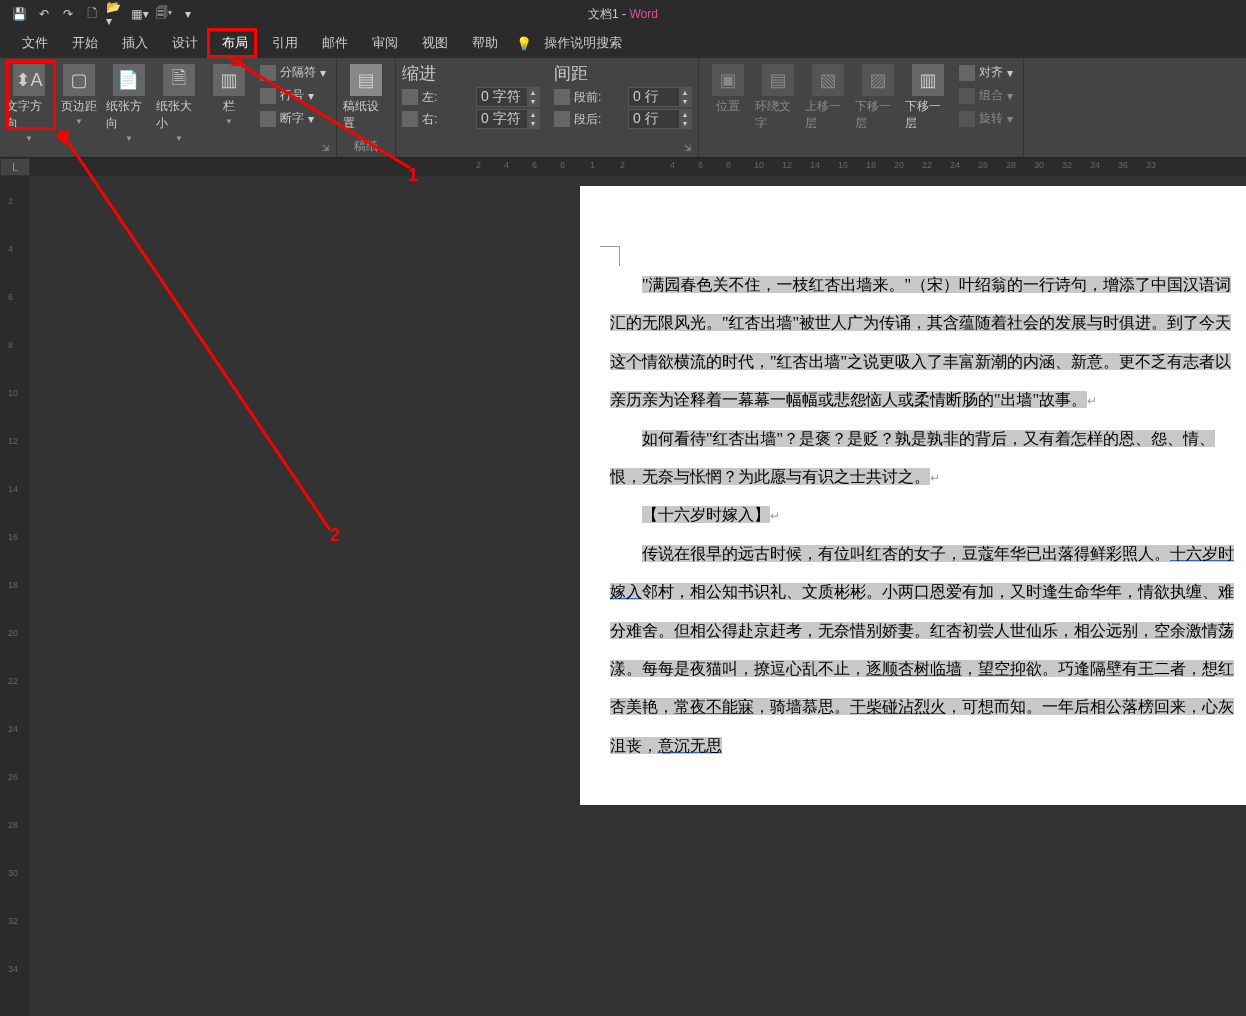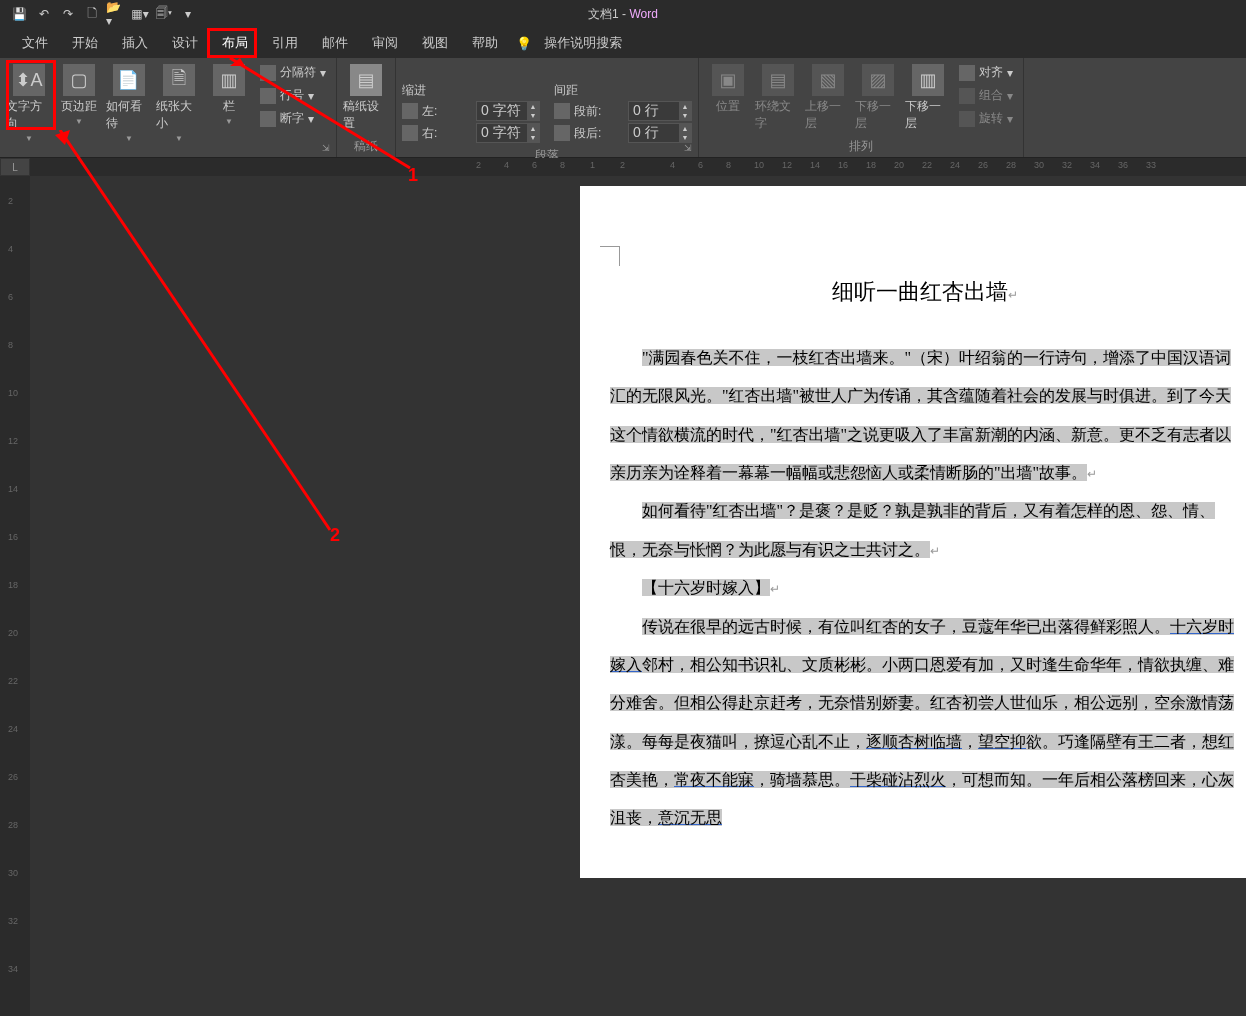--- a/index.html
+++ b/index.html
@@ -1,21 +1,21 @@
 <!DOCTYPE html>
 <html><head>
 <meta charset="utf-8">
 <style>
 * { margin: 0; padding: 0; box-sizing: border-box; }
 body { font-family: "Microsoft YaHei", sans-serif; background: #2b2b2b; width: 1246px; height: 1016px; overflow: hidden; position: relative; }
 .titlebar { height: 28px; background: #2b2b2b; display: flex; align-items: center; color: #ccc; font-size: 12px; }
 .qat { display: flex; align-items: center; gap: 4px; padding-left: 10px; }
 .qat-btn { width: 20px; height: 20px; display: flex; align-items: center; justify-content: center; color: #ccc; cursor: pointer; }
 .title-center { position: absolute; left: 50%; transform: translateX(-50%); color: #ccc; top: 6px; }
-.title-center .word-part { color: #f0abfc; }
+.title-center .word-part { color: #ec4899; }
 .menubar { height: 30px; background: #2b2b2b; display: flex; align-items: center; padding-left: 10px; gap: 0; }
 .menu-item { padding: 6px 12px; color: #ccc; font-size: 13px; cursor: pointer; }
 .menu-item.active { color: #fff; }
 .help-bulb { color: #ccc; margin-left: 6px; font-size: 13px; }
 .ribbon { height: 100px; background: #444444; display: flex; color: #ccc; border-bottom: 1px solid #222; }
 .ribbon-group { display: flex; flex-direction: column; border-right: 1px solid #333; padding: 4px 6px 2px 6px; justify-content: space-between; }
 .ribbon-group-content { display: flex; align-items: flex-start; gap: 4px; }
 .ribbon-group-label { text-align: center; font-size: 12px; color: #999; padding-top: 2px; }
 .big-btn { display: flex; flex-direction: column; align-items: center; width: 46px; cursor: pointer; font-size: 12px; color: #ccc; gap: 2px; padding-top: 2px; }
 .big-btn .ico { width: 32px; height: 32px; background: #666; display: flex; align-items: center; justify-content: center; font-size: 18px; }
@@ -24,21 +24,21 @@
 .small-stack { display: flex; flex-direction: column; gap: 2px; font-size: 12px; }
 .small-btn { display: flex; align-items: center; gap: 4px; padding: 2px 4px; cursor: pointer; }
 .small-ico { width: 16px; height: 16px; background: #666; display: inline-block; }
 .indent-spacing { font-size: 12px; }
 .indent-spacing .row { display: flex; align-items: center; gap: 4px; margin: 2px 0; }
 .indent-spacing .lbl { width: 50px; }
 .spin { display: flex; align-items: center; border: 1px solid #555; height: 20px; background: #3a3a3a; }
 .spin input { width: 50px; background: transparent; border: none; color: #ccc; font-size: 14px; padding: 0 4px; outline: none; }
 .spin .spin-btns { display: flex; flex-direction: column; }
 .spin .sb { width: 12px; height: 9px; font-size: 7px; line-height: 9px; text-align: center; background: #555; color: #ccc; cursor: pointer; }
-.sec-head { font-size: 12px; margin-bottom: 2px; margin-top: 20px; }
+.sec-head { font-size: 17px; margin-bottom: 2px; }
 .dialog-launch { position: absolute; right: 2px; bottom: 2px; width: 12px; height: 12px; font-size: 9px; color: #999; cursor: pointer; }
 .ribbon-group { position: relative; }
 .ruler-area { height: 18px; background: #2b2b2b; display: flex; }
 .ruler-corner { width: 30px; height: 18px; background: #444; border: 1px solid #333; color: #999; font-size: 10px; display: flex; align-items: center; justify-content: center; }
 .hruler { flex: 1; background: #2b2b2b; position: relative; color: #666; font-size: 9px; overflow: hidden; }
 .hruler .tick { position: absolute; top: 2px; }
 .workspace { display: flex; height: calc(1016px - 28px - 30px - 100px - 18px); }
 .vruler { width: 30px; background: #2b2b2b; color: #666; font-size: 9px; position: relative; }
 .vruler .vtick { position: absolute; left: 8px; }
 .doc-area { flex: 1; background: #333; overflow: auto; position: relative; }
@@ -96,21 +96,21 @@
         <span>文字方向</span>
           <span class="arrow">▼</span>
       </div>
       <div class="big-btn">
         <div class="ico">▢</div>
         <span>页边距</span>
           <span class="arrow">▼</span>
       </div>
       <div class="big-btn">
         <div class="ico">📄</div>
-        <span>如何看待</span>
+        <span>纸张方向</span>
           <span class="arrow">▼</span>
       </div>
       <div class="big-btn">
         <div class="ico">🗎</div>
         <span>纸张大小</span>
           <span class="arrow">▼</span>
       </div>
       <div class="big-btn">
         <div class="ico">▥</div>
         <span>栏</span>
@@ -181,21 +181,20 @@
           <div class="spin">
               <input value="0 行" style="">
               <div class="spin-btns">
                 <div class="sb">▲</div>
                 <div class="sb">▼</div>
               </div>
             </div>
         </div>
       </div>
     </div>
-    <div class="ribbon-group-label">段落</div>
     <span class="dialog-launch">⇲</span>
   </div>
 
   <div class="ribbon-group">
     <div class="ribbon-group-content">
       <div class="big-btn disabled">
         <div class="ico">▣</div>
         <span>位置</span>
       </div>
       <div class="big-btn disabled">
@@ -213,21 +212,20 @@
       <div class="big-btn">
         <div class="ico">▥</div>
         <span>下移一层</span>
       </div>
       <div class="small-stack">
         <div class="small-btn"><span class="small-ico"></span><span>对齐</span> ▾</div>
         <div class="small-btn disabled"><span class="small-ico"></span><span>组合</span> ▾</div>
         <div class="small-btn disabled"><span class="small-ico"></span><span>旋转</span> ▾</div>
       </div>
     </div>
-    <div class="ribbon-group-label">排列</div>
   </div>
 </div>
 
 <div class="ruler-area">
   <div class="ruler-corner">L</div>
   <div class="hruler" id="hruler">
       <span class="tick" style="left: 530px;">8</span>
       <span class="tick" style="left: 502px;">6</span>
       <span class="tick" style="left: 474px;">4</span>
       <span class="tick" style="left: 446px;">2</span>
@@ -270,21 +268,20 @@
       <span class="vtick" style="top: 548px;">24</span>
       <span class="vtick" style="top: 596px;">26</span>
       <span class="vtick" style="top: 644px;">28</span>
       <span class="vtick" style="top: 692px;">30</span>
       <span class="vtick" style="top: 740px;">32</span>
       <span class="vtick" style="top: 788px;">34</span>
     </div>
   <div class="doc-area">
     <div class="page">
       <div class="crop-mark"></div>
-      <h1><span>细听一曲红杏出墙</span><span style="color:#999;font-size:12px;">↵</span></h1>
       <p><span class="hl">"满园春色关不住，一枝红杏出墙来。"（宋）叶绍翁的一行诗句，增添了中国汉语词汇的无限风光。"红杏出墙"被世人广为传诵，其含蕴随着社会的发展与时俱进。到了今天这个情欲横流的时代，"红杏出墙"之说更吸入了丰富新潮的内涵、新意。更不乏有志者以亲历亲为诠释着一幕幕一幅幅或悲怨恼人或柔情断肠的"出墙"故事。</span><span style="color:#999;font-size:12px;">↵</span></p>
       <p><span class="hl">如何看待"红杏出墙"？是褒？是贬？孰是孰非的背后，又有着怎样的恩、怨、情、恨，无奈与怅惘？为此愿与有识之士共讨之。</span><span style="color:#999;font-size:12px;">↵</span></p>
       <p><span class="hl">【十六岁时嫁入】</span><span style="color:#999;font-size:12px;">↵</span></p>
       <p>
         <span class="hl">传说在很早的远古时候，有位叫红杏的女子，豆蔻年华已出落得鲜彩照人。</span><span class="hl underline">十六岁时嫁入</span><span class="hl">邻村，相公知书识礼、文质彬彬。小两口恩爱有加，又时逢生命华年，情欲执缠、难分难舍。但相公得赴京赶考，无奈惜别娇妻。红杏初尝人世仙乐，相公远别，空余激情荡漾。每每是夜猫叫，撩逗心乱不止，</span><span class="hl underline">逐顺杏树临墙</span><span class="hl">，</span><span class="hl underline">望空抑</span><span class="hl">欲。巧逢隔壁有王二者，想红杏美艳，</span><span class="hl underline">常夜不能寐</span><span class="hl">，骑墙慕思。</span><span class="hl underline">干柴碰沾烈火</span><span class="hl">，可想而知。一年后相公落榜回来，心灰沮丧，</span><span class="hl underline">意沉无思</span>
       </p>
     </div>
   </div>
 </div>
 

